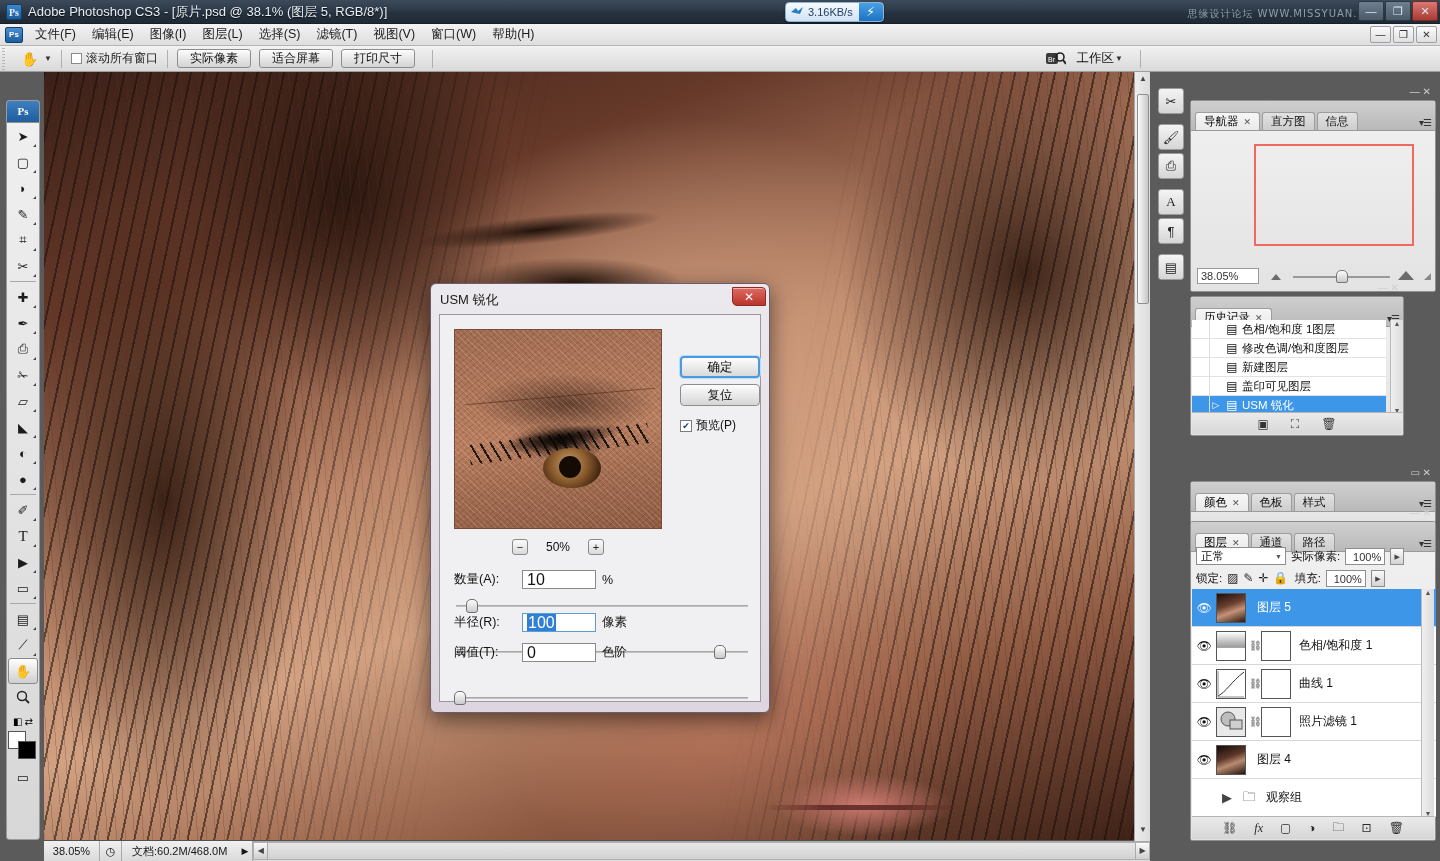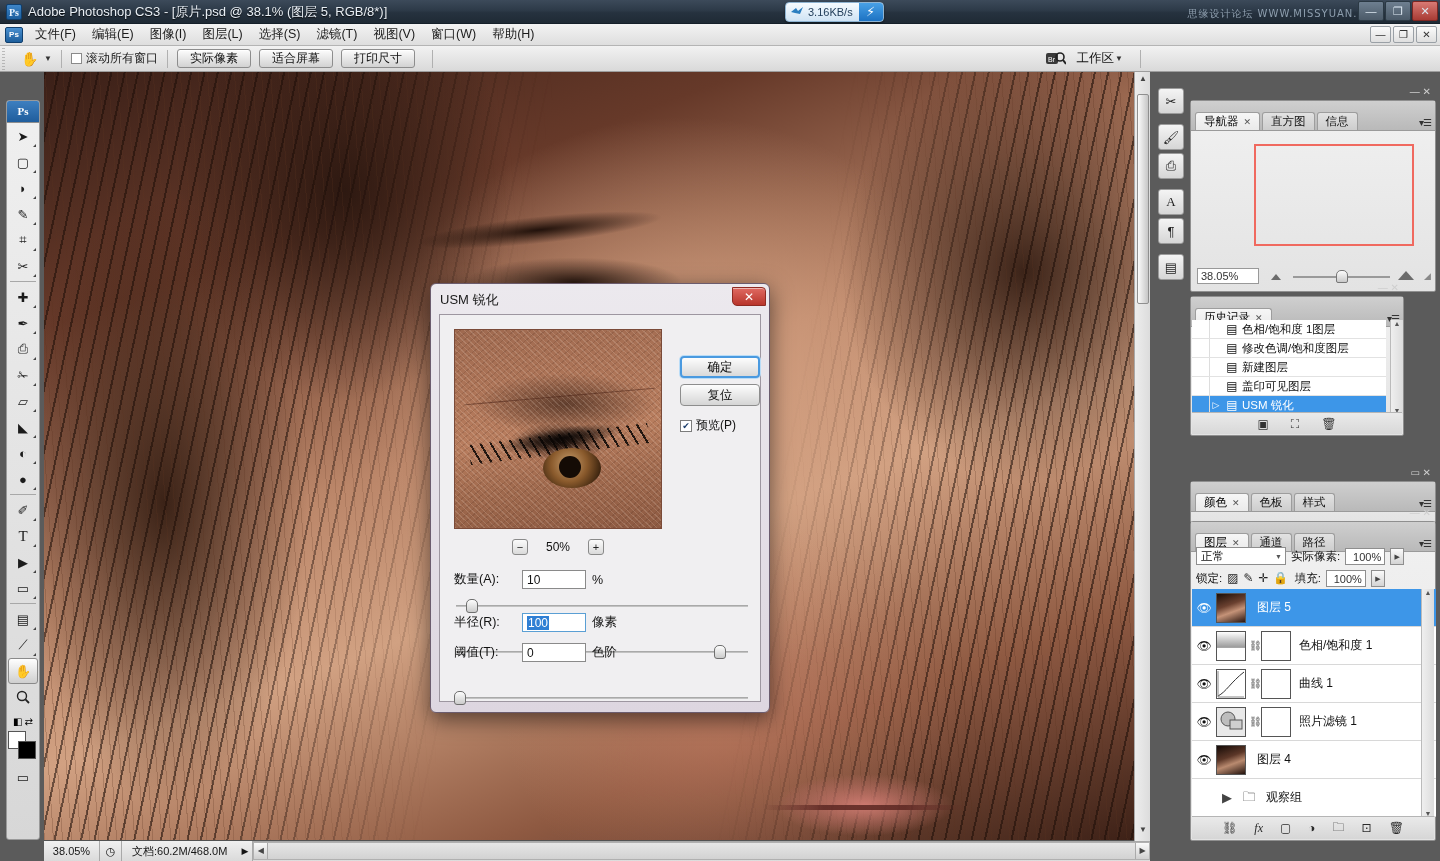--- a/index.html
+++ b/index.html
@@ -442,22 +442,22 @@
   }
   .cbx2 {
     width:12px; height:12px; background:#fff; border:1px solid #7c7c7c;
     font-size:9px; line-height:10px; text-align:center; color:#1b3d6b;
   }
   .field-row {
     position:absolute; left:14px; display:flex; align-items:center; gap:6px;
   }
   .field-label { font-size:12.5px; color:#111; width:62px; }
   .field-input {
-    width:64px; height:19px; background:#fff; border:1px solid #8a8a8a;
-    font-size:12px; color:#111; line-height:18px; padding-left:4px;
+    width:74px; height:19px; background:#fff; border:1px solid #8a8a8a;
+    font-size:16px; color:#111; line-height:18px; padding-left:4px;
   }
   .field-input .hl { background:#2f7fd4; color:#fff; padding:0 1px; }
   .field-unit { font-size:12.5px; color:#111; }
   .slider-row { position:absolute; left:14px; width:296px; height:14px; }
   .sl-track { position:absolute; left:2px; right:2px; top:6px; height:2px; background:#c2c2c2; border-top:1px solid #a9a9a9; }
   .sl-knob {
     position:absolute; top:0; width:12px; height:14px;
     background:linear-gradient(180deg,#fdfdfd,#cbcbcb); border:1px solid #6f6f6f;
     border-radius:5px 5px 3px 3px;
   }

